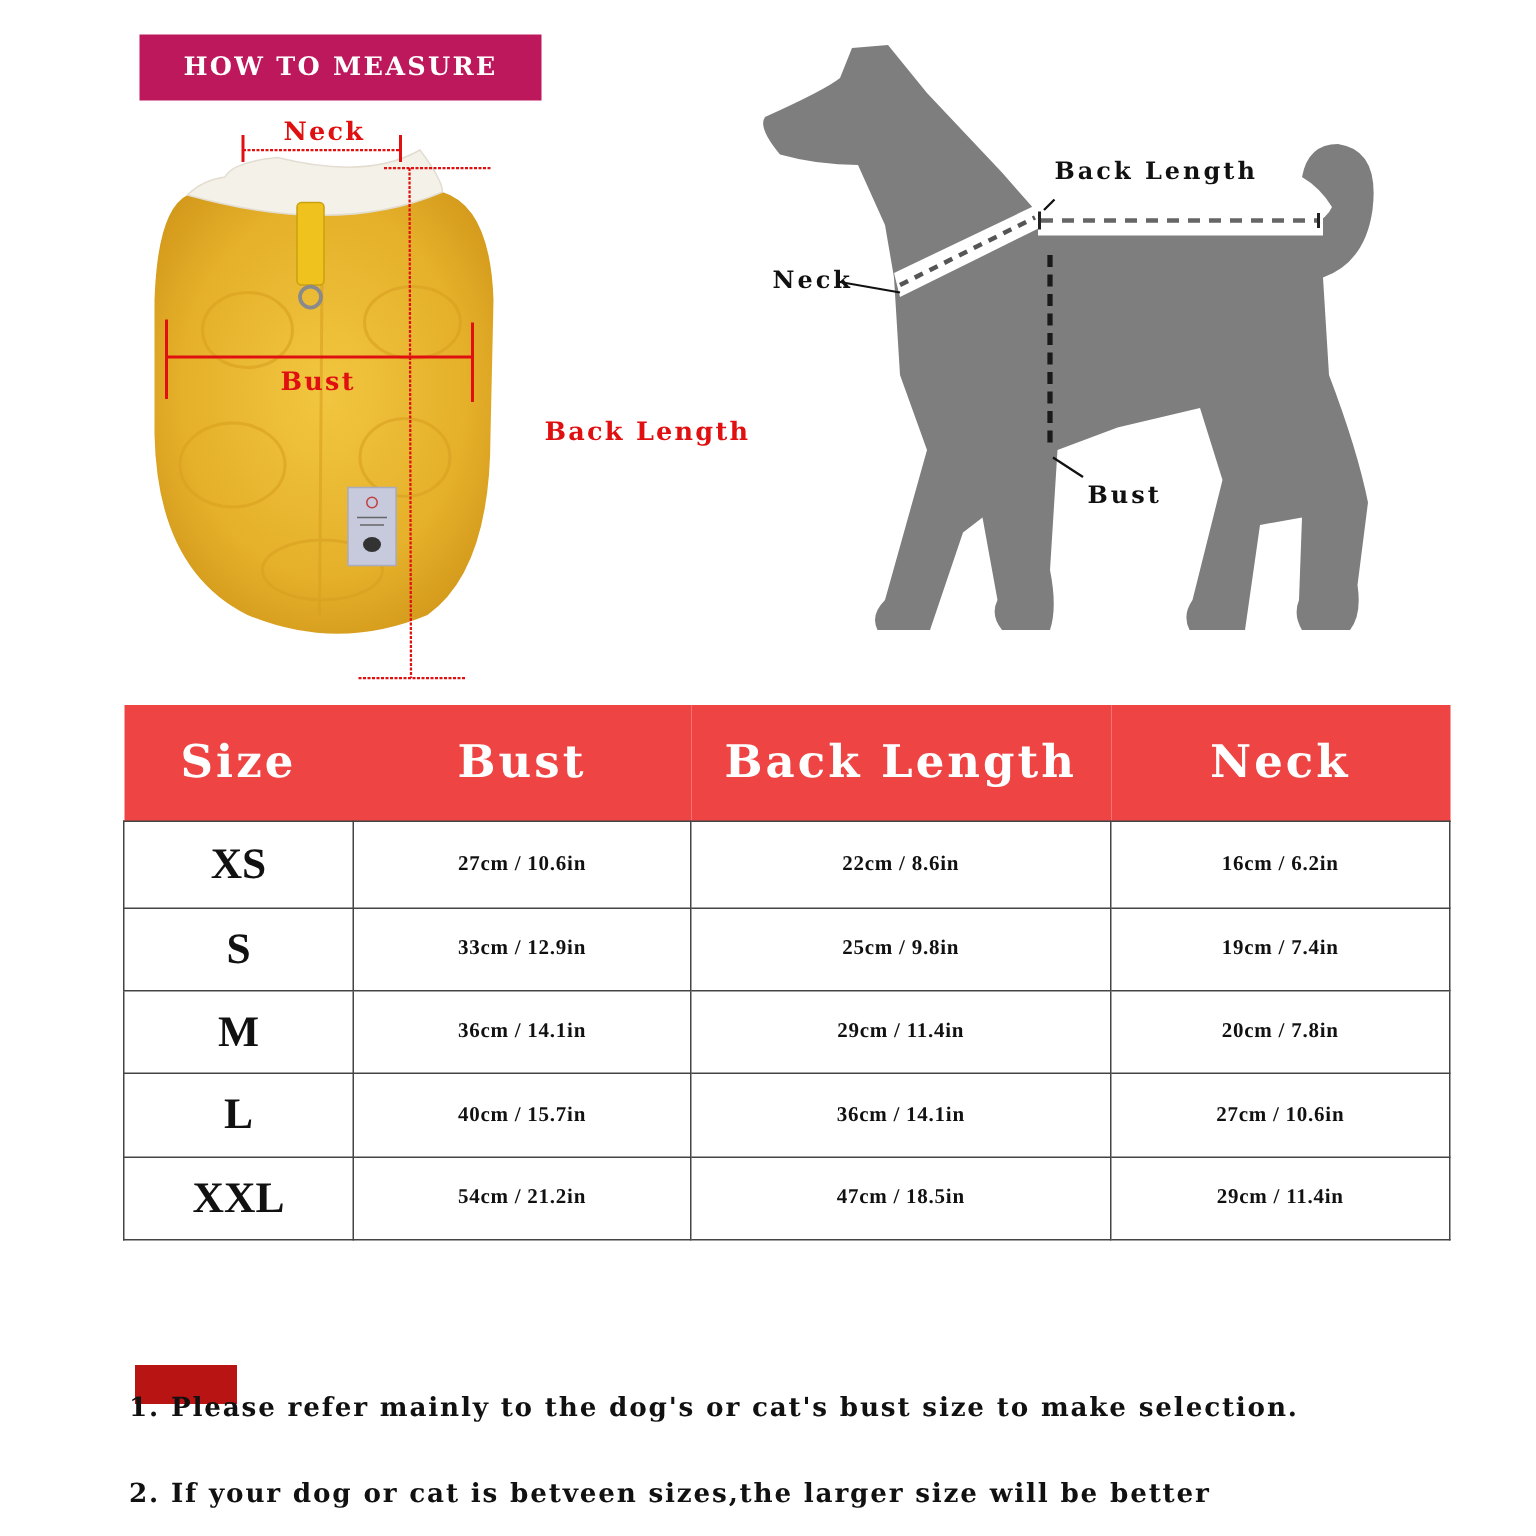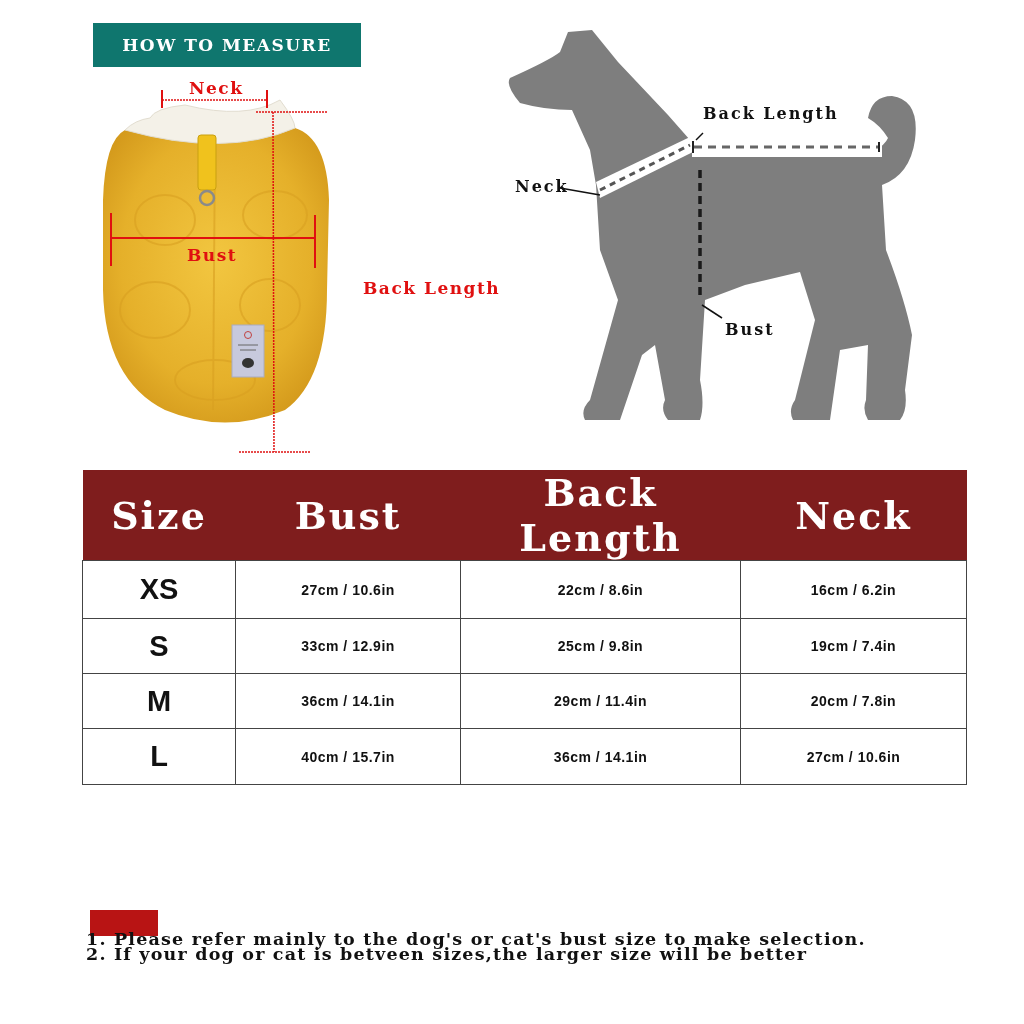--- a/index.html
+++ b/index.html
@@ -1,33 +1,33 @@
 <!DOCTYPE html>
 <html><head>
 <meta charset="utf-8">
 <style>
   html, body { margin: 0; padding: 0; background: #ffffff; }
   body { width: 1024px; height: 1024px; position: relative; overflow: hidden; font-family: "DejaVu Serif", serif; }
   .abs { position: absolute; }
 
-  .how-banner { left: 93px; top: 23px; width: 268px; height: 44px; background: #0f766e; color: #ffffff;
+  .how-banner { left: 93px; top: 23px; width: 268px; height: 44px; background: #be185d; color: #ffffff;
     font-family: "DejaVu Serif", serif; font-weight: bold; font-size: 17px; letter-spacing: 1.5px;
     display: flex; align-items: center; justify-content: center; }
 
   .red-label { color: #e01010; font-family: "DejaVu Serif", serif; font-weight: bold; font-size: 17px; letter-spacing: 1.5px; }
 
   .garment-svg { left: 95px; top: 80px; }
   .dog-svg { left: 490px; top: 30px; }
 
   .dog-label { color: #111111; font-family: "DejaVu Serif", serif; font-weight: bold; font-size: 16px; letter-spacing: 2px; }
 
   .size-table { left: 82px; top: 470px; width: 884px; border-collapse: collapse; table-layout: fixed; }
-  .size-table th { background: #7f1d1d; color: #ffffff; height: 77px; font-family: "DejaVu Serif", serif;
-    font-weight: bold; font-size: 38px; letter-spacing: 2px; text-align: center; padding: 0; border: none; }
-  .size-table td { border: 1.5px solid #444444; text-align: center; padding: 0; color: #111111; font-family: Liberation Sans, sans-serif; font-weight: bold; }
+  .size-table th { background: #ef4444; color: #ffffff; height: 77px; font-family: "DejaVu Serif", serif;
+    font-weight: bold; font-size: 30px; letter-spacing: 2px; text-align: center; padding: 0; border: none; }
+  .size-table td { border: 1.5px solid #444444; text-align: center; padding: 0; color: #111111; font-family: Liberation Serif, serif; font-weight: bold; }
   .size-table td.size-cell { font-size: 29px; }
   .size-table td.val-cell { font-size: 14px; letter-spacing: 0.5px; }
 
   .red-block { left: 90px; top: 910px; width: 68px; height: 26px; background: #b81414; }
   .note { left: 86px; font-family: "DejaVu Serif", serif; font-weight: bold; font-size: 17.5px; color: #111111; letter-spacing: 1.2px; white-space: nowrap; }
 </style>
 </head>
 <body>
 
 <div class="abs how-banner">HOW TO MEASURE</div>
@@ -143,18 +143,24 @@
       <td class="val-cell">36cm / 14.1in</td>
       <td class="val-cell">29cm / 11.4in</td>
       <td class="val-cell">20cm / 7.8in</td>
     </tr>
     <tr style="height:56px">
       <td class="size-cell">L</td>
       <td class="val-cell">40cm / 15.7in</td>
       <td class="val-cell">36cm / 14.1in</td>
       <td class="val-cell">27cm / 10.6in</td>
     </tr>
+    <tr style="height:55px">
+      <td class="size-cell">XXL</td>
+      <td class="val-cell">54cm / 21.2in</td>
+      <td class="val-cell">47cm / 18.5in</td>
+      <td class="val-cell">29cm / 11.4in</td>
+    </tr>
   </tbody>
 </table>
 
 <div class="abs red-block"></div>
 <div class="abs note" style="top:929px;">1. Please refer mainly to the dog's or cat's bust size to make selection.</div>
-<div class="abs note" style="top:944px;text-align:right;">2. If your dog or cat is betveen sizes,the larger size will be better</div>
+<div class="abs note" style="top:986px;text-align:right;">2. If your dog or cat is betveen sizes,the larger size will be better</div>
 
 </body></html>

